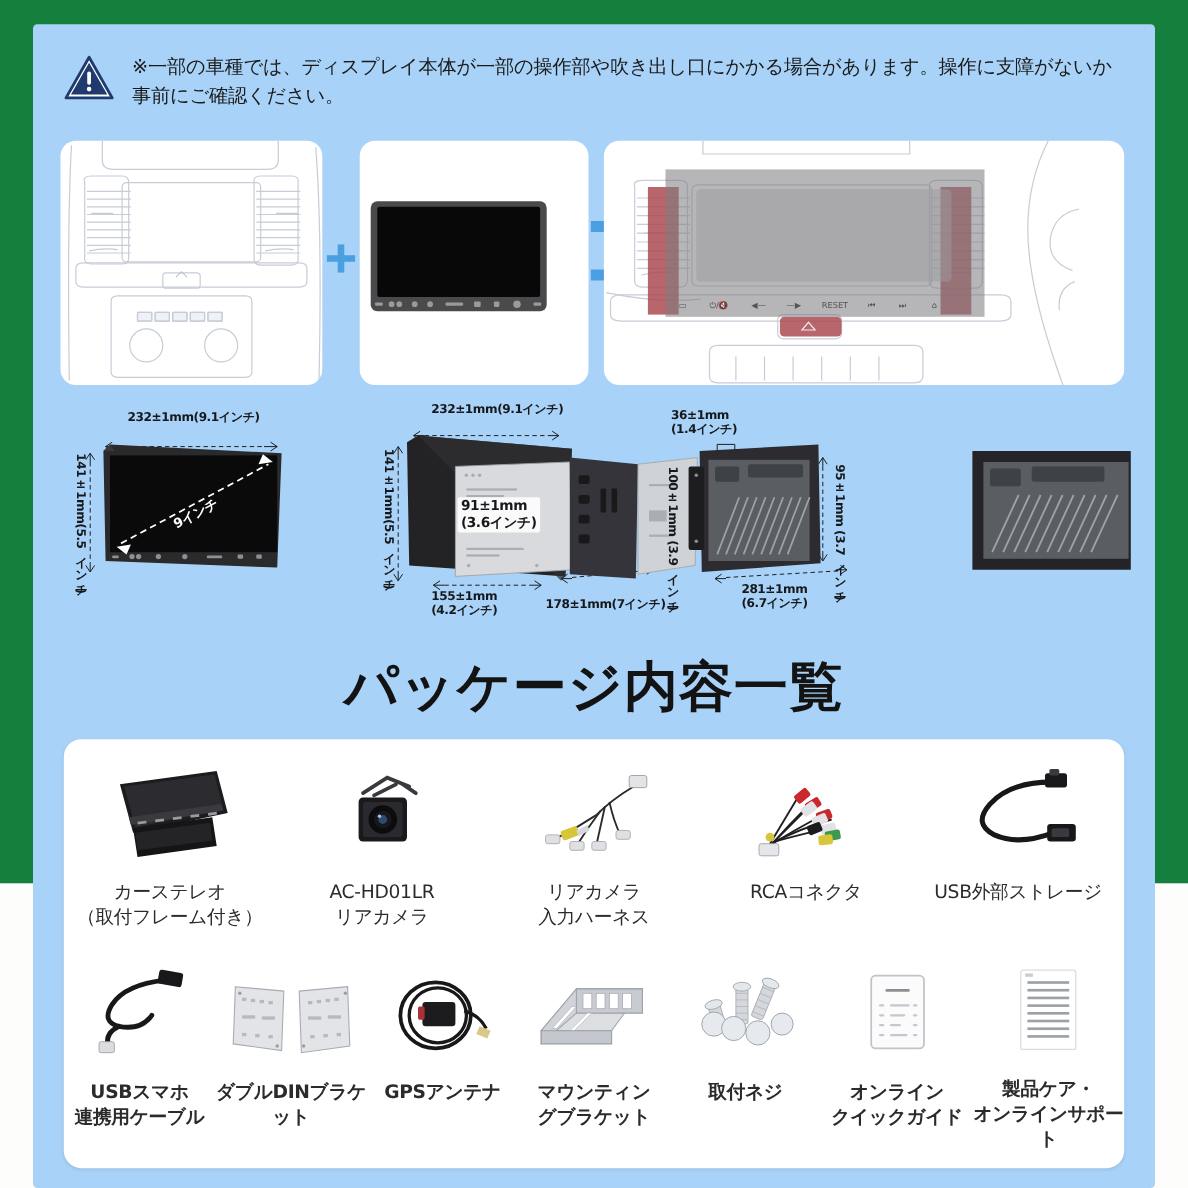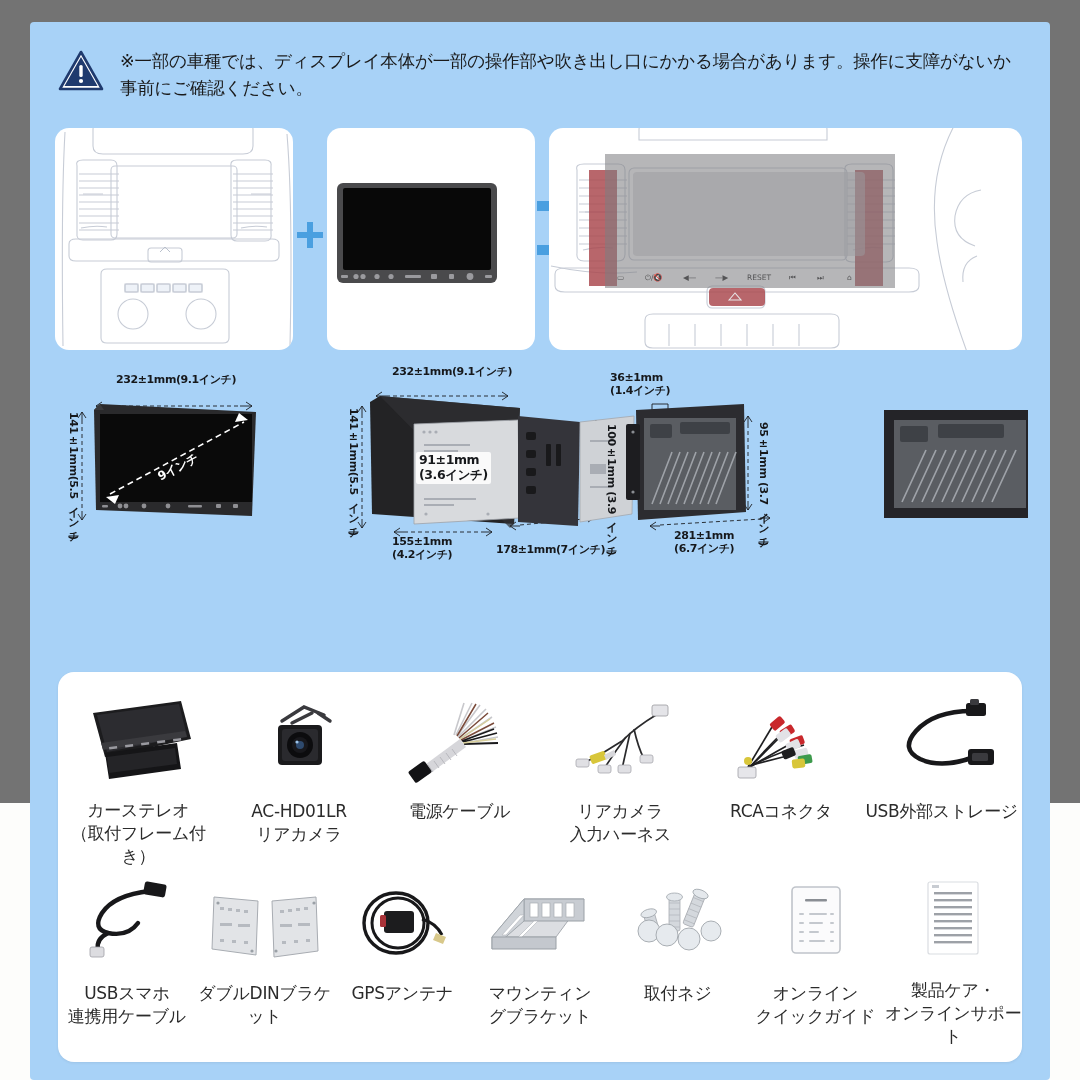--- a/index.html
+++ b/index.html
@@ -5,21 +5,21 @@
   * { box-sizing: border-box; margin: 0; padding: 0; }
   html, body {
     width: 1080px; height: 1080px;
     background: #fdfdfb;
     font-family: "Liberation Sans", "DejaVu Sans", sans-serif;
     overflow: hidden;
   }
   #page {
     position: relative;
     width: 1080px; height: 803px;
-    background: #737373;
+    background: #15803d;
   }
   
   #blue-panel {
     position: absolute;
     left: 30px; top: 22px;
     width: 1020px; height: 1058px;
     background: #a8d2f7;
     border-radius: 4px;
   }
   
@@ -99,21 +99,21 @@
     background: #ffffff;
     border-radius: 16px;
     box-shadow: 0 1px 3px rgba(0,0,0,0.07);
   }
   .pkg-row {
     position: absolute;
     left: 0; width: 964px;
     display: flex;
   }
   #pkg-row-1 { top: 14px;  height: 182px; }
-  #pkg-row-2 { top: 196px; height: 180px; }
+  #pkg-row-2 { top: 196px; height: 180px; font-weight: bold; }
   .pkg-item {
     flex: 1 1 0;
     display: flex;
     flex-direction: column;
     align-items: center;
     justify-content: flex-start;
   }
   .pkg-art {
     height: 108px;
     width: 100%;
@@ -415,20 +415,21 @@
     <div class="dimtext" style="left:448px; top:176px;">178±1mm(7インチ)</div>
 
     <div class="dimtext" style="left:562px; top:4px;">36±1mm
 (1.4インチ)</div>
     <div class="dimtext vert" style="left:708px; top:54px;">95±1mm
 (3.7インチ)</div>
     <div class="dimtext" style="left:626px; top:162px;">281±1mm
 (6.7インチ)</div>
   </div>
 
+  <div id="heading">パッケージ内容一覧</div>
 
   <div id="pkg-card">
 
     <div class="pkg-row" id="pkg-row-1">
 
       <div class="pkg-item">
         <div class="pkg-art">
           <svg width="118" height="86" viewBox="0 0 118 86">
             <path d="M14 16 l88 -12 l10 38 l-86 18 z" fill="#1c1c1e"></path>
             <path d="M18 18 l82 -11 l8 32 l-80 16 z" fill="#2c2c30"></path>
@@ -461,44 +462,20 @@
             <circle cx="44" cy="48" r="13" fill="#0c0c0e"></circle>
             <circle cx="44" cy="48" r="8" fill="#18181c"></circle>
             <circle cx="44" cy="48" r="4" fill="#2e4a6e"></circle>
             <circle cx="41" cy="45" r="1.6" fill="#9cc4ea"></circle>
           </svg>
         </div>
         <div class="pkg-label">AC-HD01LR
 リアカメラ</div>
       </div>
 
-      <div class="pkg-item">
-        <div class="pkg-art">
-          <svg width="120" height="86" viewBox="0 0 120 86">
-            <g stroke="#c8c8cc" stroke-width="1.6" fill="none">
-              <path d="M58 40 L86 12 M60 42 L92 20 M62 44 L96 30 M64 46 L98 40 M58 38 L80 8 M56 38 L72 6 M54 38 L64 6"></path>
-            </g>
-            <g stroke="#7a4a3a" stroke-width="1.5" fill="none">
-              <path d="M59 41 L88 16 M61 43 L94 26 M57 39 L76 7"></path>
-            </g>
-            <g stroke="#1a1a1c" stroke-width="1.8" fill="none">
-              <path d="M63 45 L97 36 M64 47 L98 46 M62 44 L94 32"></path>
-            </g>
-            <g stroke="#d8cf9a" stroke-width="1.5" fill="none">
-              <path d="M60 42 L90 22 M63 46 L96 42"></path>
-            </g>
-            <path d="M22 70 L60 42 L66 50 L28 78 Z" fill="#d6d6da"></path>
-            <g stroke="#b4b4ba" stroke-width="0.9">
-              <path d="M28 68 l5 7 M34 64 l5 7 M40 60 l5 7 M46 56 l5 7 M52 52 l5 7"></path>
-            </g>
-            <rect x="10" y="68" width="20" height="14" rx="2" fill="#131315" transform="rotate(-36 20 75)"></rect>
-          </svg>
-        </div>
-        <div class="pkg-label">電源ケーブル</div>
-      </div>
 
       <div class="pkg-item">
         <div class="pkg-art">
           <svg width="120" height="86" viewBox="0 0 120 86">
             <g stroke="#2a2a2c" stroke-width="1.7" fill="none">
               <path d="M96 18 Q76 30 62 44"></path>
               <path d="M62 44 Q44 56 24 66"></path>
               <path d="M66 40 Q54 56 44 72"></path>
               <path d="M70 36 Q66 54 62 72"></path>
               <path d="M74 32 Q78 50 84 62"></path>

